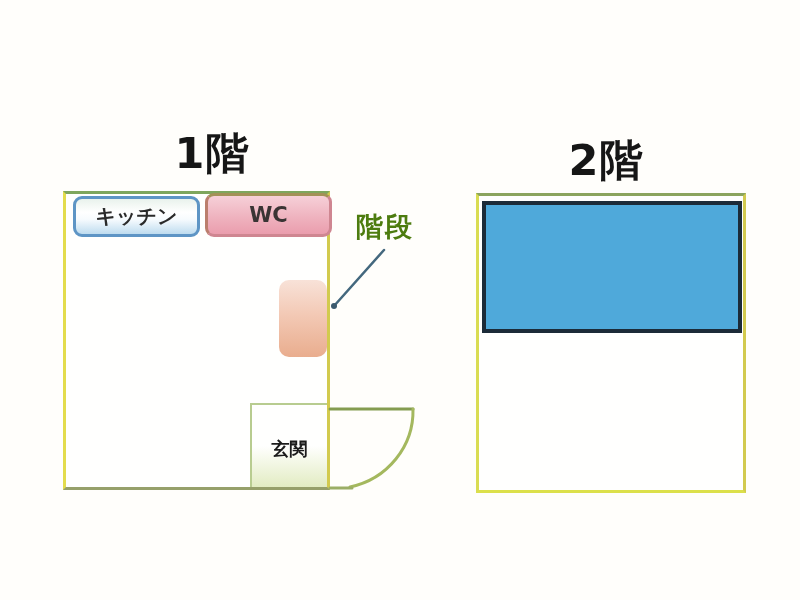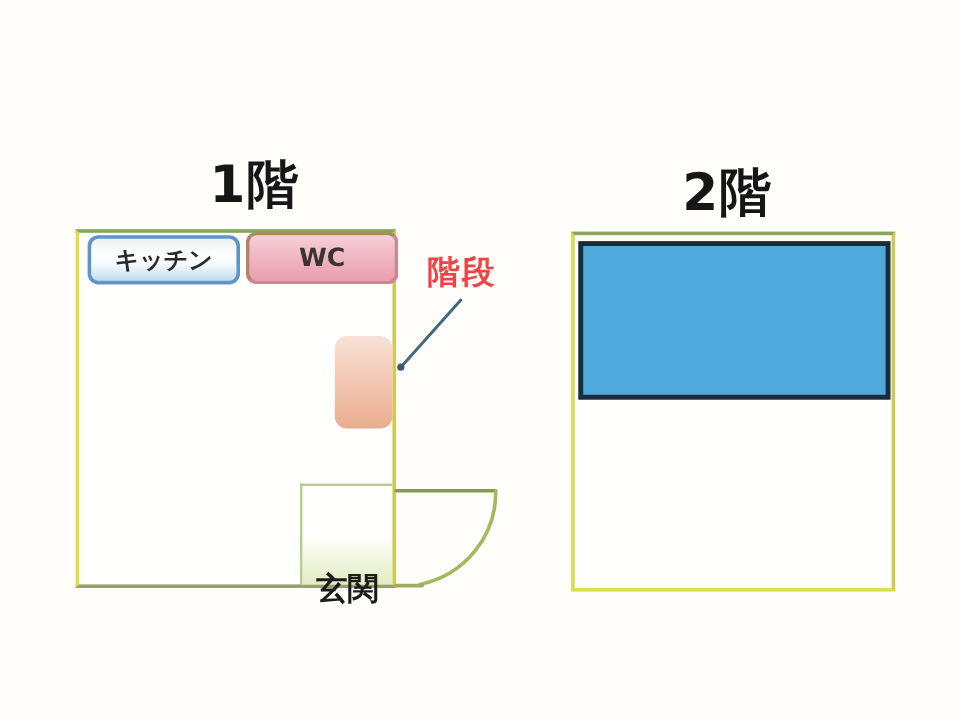--- a/index.html
+++ b/index.html
@@ -70,21 +70,21 @@
     left:184px;top:209px;width:77px;height:84px;
     box-sizing:border-box;
     border-left:2px solid #b8cc90;
     border-top:2px solid #b8cc90;
     background:linear-gradient(180deg,rgba(255,255,255,0) 50%,#e2ecc2 100%);
   }
   #entrance-label{
     position:absolute;
     left:0;right:0;top:32px;
     text-align:center;
-    font-size:26px;font-weight:bold;color:#1b1b1b;margin-top:36px;
+    font-size:18px;font-weight:bold;color:#1b1b1b;
   }
 
   
   #floor2-plan{
     left:476px;top:193px;width:270px;height:300px;
     border:3px solid #d6d44f;
     border-top-color:#8ba45e;
     border-left-color:#d9dc52;
     border-right-color:#d2ca4f;
     border-bottom-color:#dce04a;
@@ -93,21 +93,21 @@
     position:absolute;
     left:3px;top:5px;width:252px;height:124px;
     border:4px solid #1c2b38;
     background:#4fa9da;
   }
 
   
   #stairs-callout-label{
     position:absolute;
     left:356px;top:209px;
-    font-size:27px;font-weight:bold;color:#ef4444;
+    font-size:27px;font-weight:bold;color:#4d7c0f;
     letter-spacing:2px;
   }
   #overlay-svg{
     position:absolute;left:0;top:0;width:800px;height:600px;
     pointer-events:none;
   }
 </style>
 </head>
 <body>
 

